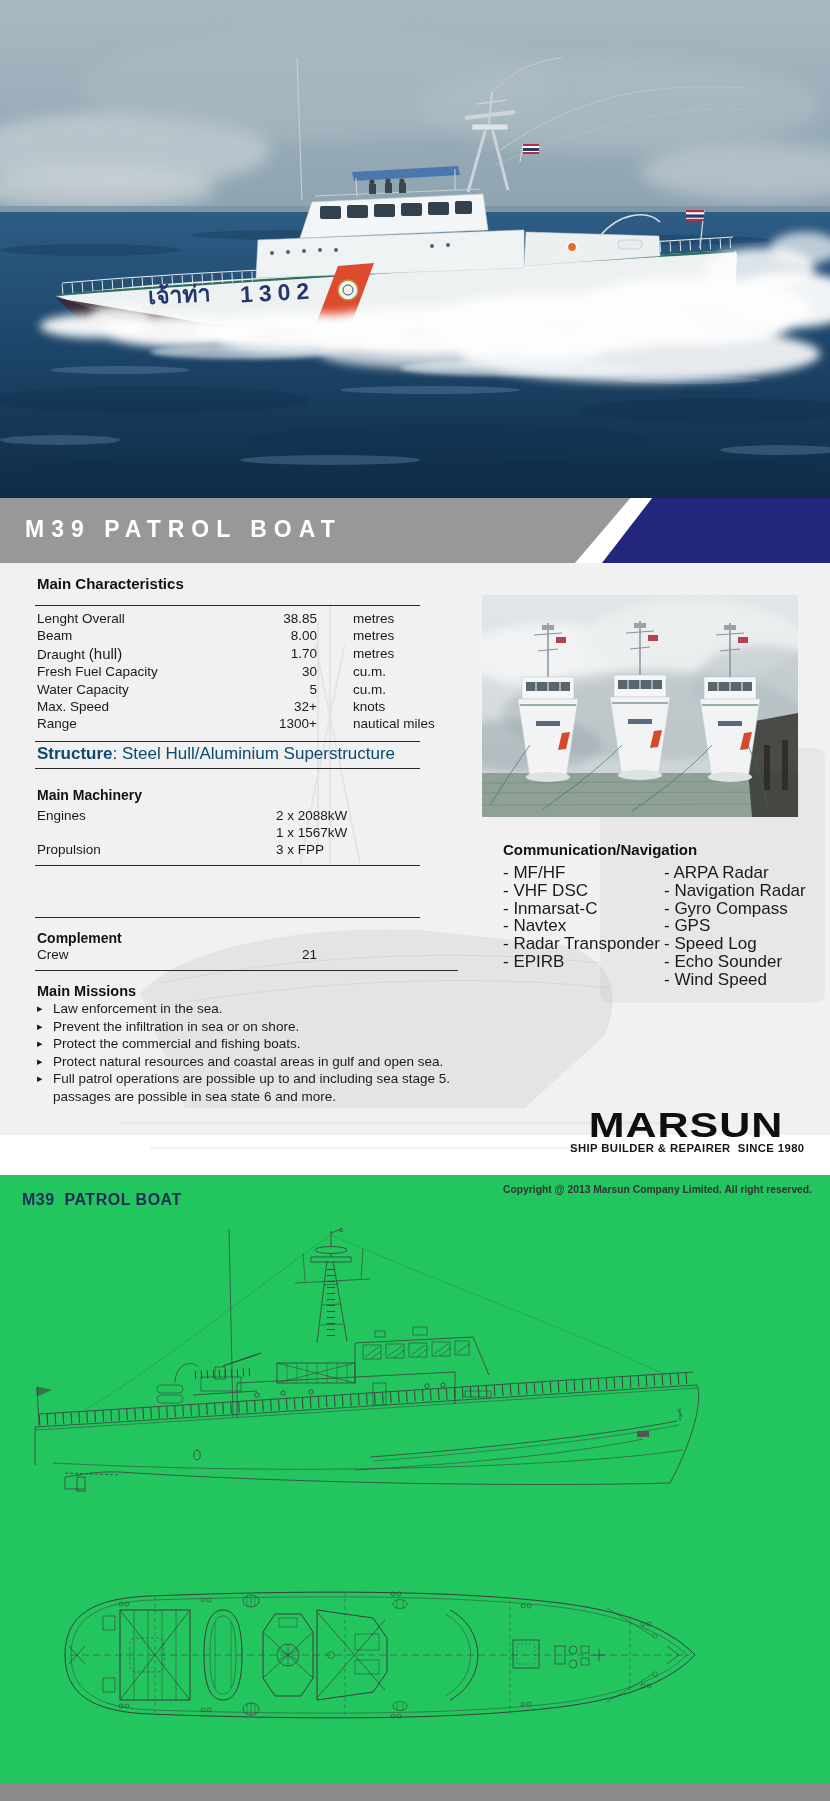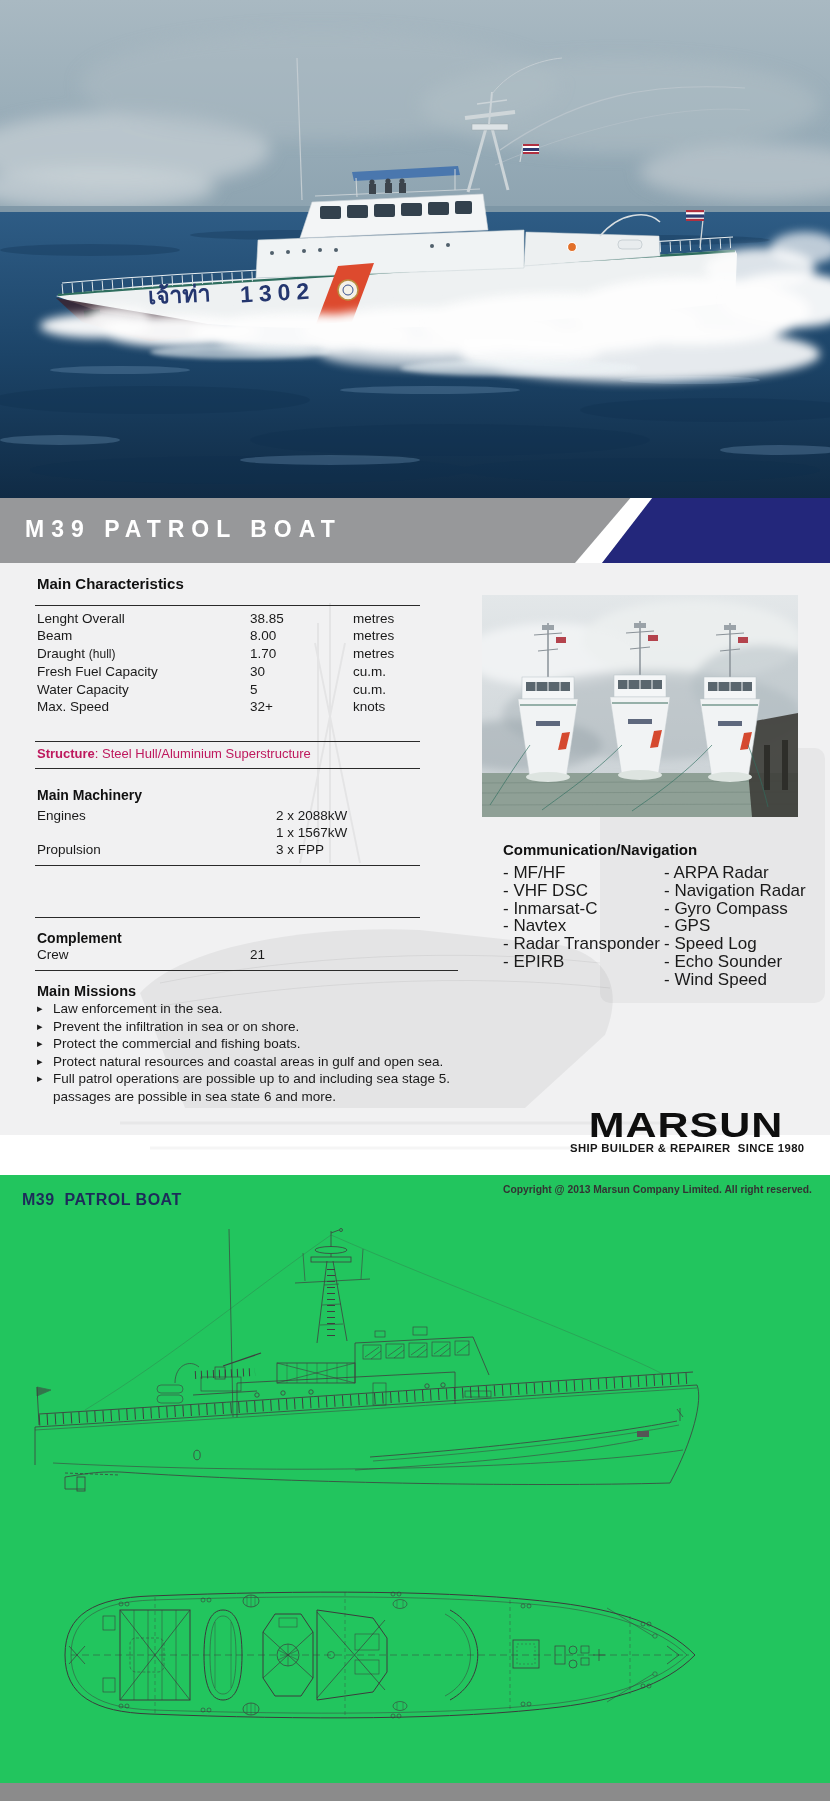--- a/index.html
+++ b/index.html
@@ -18,27 +18,27 @@
   .banner .navy{position:absolute;left:602px;top:0;width:228px;height:65px;background:#23277b;
      clip-path:polygon(22% 0,100% 0,100% 100%,0 100%);}
   .banner-title{position:absolute;left:25px;top:18px;font-size:23px;font-weight:bold;
      letter-spacing:7px;color:#fff;}
 
   
   .spec{left:0;top:563px;width:830px;height:572px;background:#f1f1f2;}
   .spec .ghost{position:absolute;left:0;top:0;}
   .rule{position:absolute;left:35px;width:385px;border-top:1.4px solid #2a2a2a;}
   .h15{font-size:15px;font-weight:bold;color:#111;}
-  .t13{font-size:13px;line-height:17.4px;color:#be185d;}
+  .t13{font-size:17px;line-height:17.4px;color:#0c4a6e;}
 
   .char-table{position:absolute;left:37px;top:47px;width:420px;}
   .char-row{display:grid;grid-template-columns:213px 67px auto;font-size:13.5px;line-height:17.4px;}
-  .char-row .val{}
+  .char-row .val{text-align:right;}
   .char-row .unit{padding-left:36px;}
-  .note{font-size:12px;}
+  .note{font-size:15px;}
 
   .mach-row{display:flex;font-size:13.5px;line-height:17.2px;}
   .mach-row .lbl{width:239px;flex:none;}
 
   .missions-list{position:absolute;left:37px;top:437px;width:462px;font-size:13.5px;line-height:17.6px;}
   .missions-list .mi{position:relative;padding-left:16px;}
   .missions-list .blt{position:absolute;left:0;top:0;font-size:11px;}
 
   .cn-item{font-size:17px;line-height:17.8px;white-space:nowrap;}
 
@@ -263,20 +263,25 @@
       </div>
       <div class="char-row">
         <span>Water Capacity</span>
         <span class="val">5</span>
         <span class="unit">cu.m.</span>
       </div>
       <div class="char-row">
         <span>Max. Speed</span>
         <span class="val">32+</span>
         <span class="unit">knots</span>
+      </div>
+      <div class="char-row">
+        <span>Range</span>
+        <span class="val">1300+</span>
+        <span class="unit">nautical miles</span>
       </div>
     </div>
 
     <div class="rule" style="top:178px;"></div>
     <div class="abs t13" style="left:37px;top:182px;">
       <span style="font-weight:bold;">Structure</span><span>: Steel Hull/Aluminium Superstructure</span>
     </div>
     <div class="rule" style="top:205px;"></div>
 
     <div class="abs" style="left:37px;top:224px;width:420px;">

